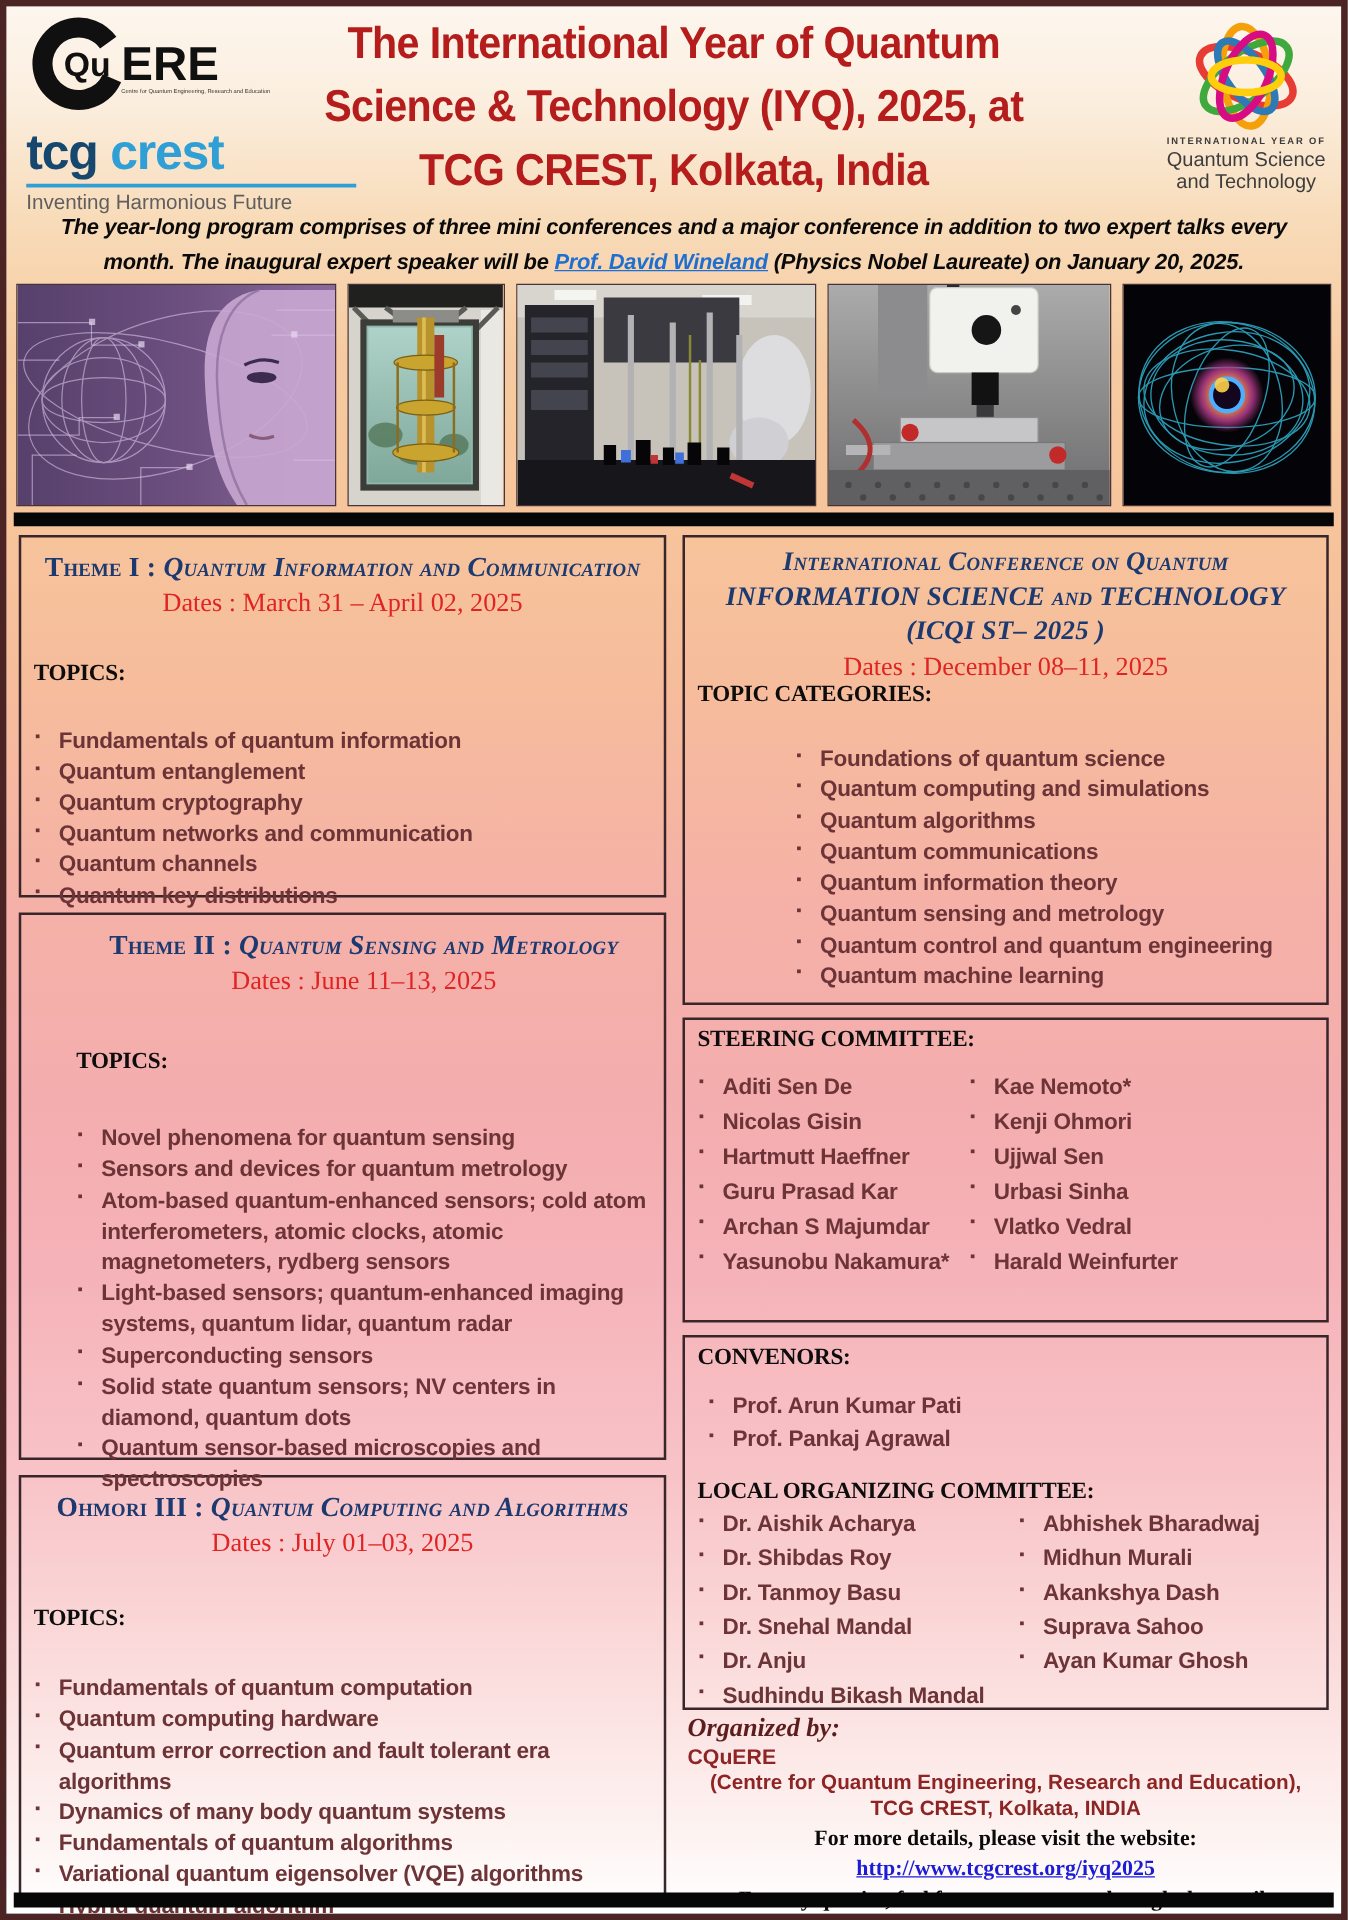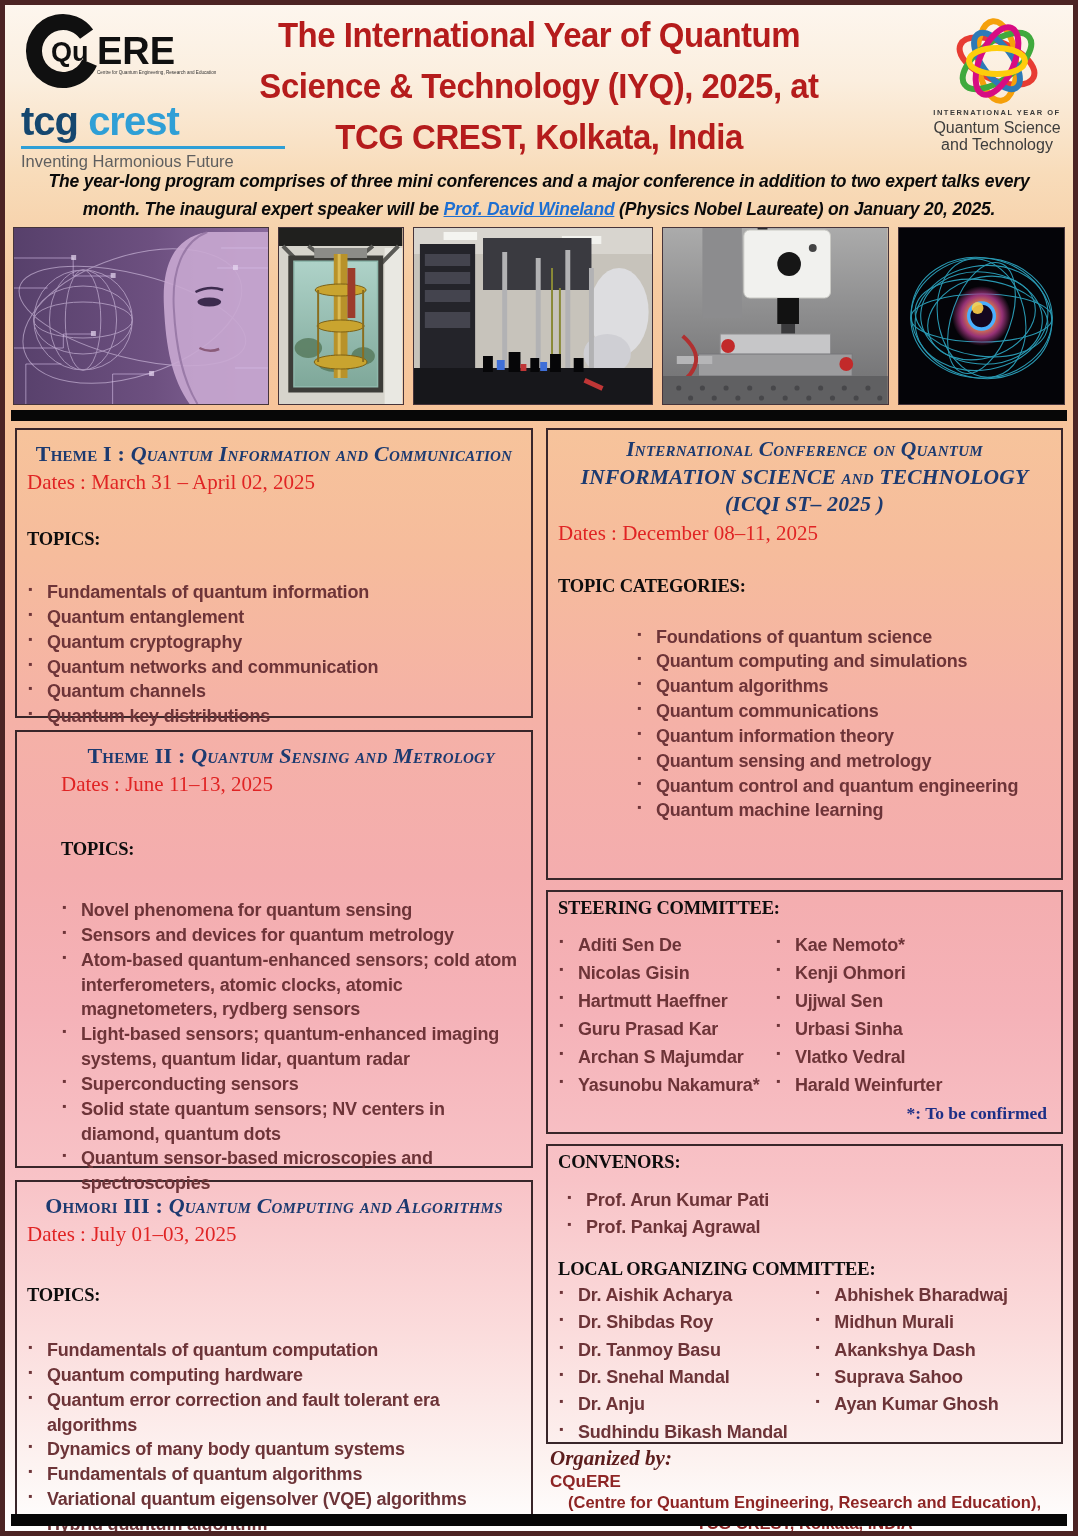--- a/index.html
+++ b/index.html
@@ -35,36 +35,36 @@
   .bar-bottom{ position:absolute; left:6px; right:6px; bottom:5px; height:12px; background:#070707; }
   
   .content{ display:flex; gap:13px; padding:0 10px; }
   .col-left{ width:518px; flex:none; }
   .col-right{ flex:1; }
   .box{ border:2px solid #39262a; padding:6px 10px 4px 10px; }
   .box h2{ text-align:center; color:#1c3a70; font-size:22px; line-height:1.28;
     font-variant:small-caps; letter-spacing:.2px;font-family:Liberation Serif, serif; }
   .box h2 .thname{ font-style:italic; }
   .conf-title{ font-style:italic; font-size:21.5px !important; }
-  .dates{ text-align:left; font-family:"Liberation Serif", serif; color:#e02424;
+  .dates{ text-align:center; font-family:"Liberation Serif", serif; color:#e02424;
     font-size:21px; margin-top:2px; }
   .seclabel{ font-family:"Liberation Serif", serif; font-weight:bold; color:#0d0d0d;
     font-size:18.5px; letter-spacing:-0.2px; }
   ul{ list-style:none; }
   li{ position:relative; padding-left:20px; font-weight:bold; color:#6d3438;
     font-size:18px; line-height:1.38; letter-spacing:-0.2px;}
   li::before{ content:'▪'; position:absolute; left:1px; top:1px; font-size:12px; }
   .t1-head{ margin-top:4px; }
   .t1-label{ margin-top:34px; }
   .t1-list{ margin-top:30px; }
   .t2-label{ margin-top:42px; }
   .t2-list{ margin-top:38px; }
   .t3-label{ margin-top:38px; }
   .t3-list{ margin-top:32px; }
-  .conf-label{ margin-top:30px; }
+  .conf-label{ }
   .conf-list{ margin-top:28px; padding-left:78px; }
   .twocol{ display:grid; grid-template-columns:44% 56%; margin-top:12px; row-gap:0; }
   .twocol li{ line-height:1.56; }
   .note{ text-align:right; font-family:"Liberation Serif", serif; font-weight:bold;
     color:#1c2f86; font-size:17.5px; padding-right:4px; margin-top:4px; }
   .conv-list{ margin-top:14px; padding-left:8px; }
   .conv-list li{ line-height:1.5; }
   .loc-label{ margin-top:18px; }
   .loc-grid{ display:grid; grid-template-columns:52% 48%; margin-top:2px; }
   .loc-grid li{ line-height:1.52; }
@@ -74,21 +74,21 @@
     font-size:21px; color:#5d1d1d; }
   .org-name{ font-weight:bold; color:#8e2525; font-size:17px; line-height:1.25;}
   .org-desc{ text-align:center; font-weight:bold; color:#8e2525; font-size:16.5px; line-height:1.25;
     padding:0 14px;}
   .org-serif{ text-align:center; font-family:"Liberation Serif", serif; font-weight:bold;
     color:#0a0a0a; font-size:17.5px; line-height:1.4; }
   .org-link{ display:block; text-align:center; font-family:"Liberation Serif", serif;
     font-weight:bold; color:#1c1cd6; font-size:17.5px; line-height:1.4; }
   .mb12{ margin-bottom:12px; } .mb10{ margin-bottom:10px; }
   .h290{ height:290px; } .h438{ height:438px;padding-left:44px; } .h341{ height:341px; }
-  .h376{ height:452px; } .h244{ height:244px; } .h300{ height:300px; }
+  .h376{ height:376px; } .h244{ height:244px; } .h300{ height:300px; }
 </style>
 </head>
 <body>
 
 <div class="poster">
 
   <div class="header">
 
     <div class="logo-left">
       <svg width="200" height="82" viewBox="0 0 200 82">
@@ -401,21 +401,20 @@
           </ul>
           <ul>
             <li>Kae Nemoto*</li>
             <li>Kenji Ohmori</li>
             <li>Ujjwal Sen</li>
             <li>Urbasi Sinha</li>
             <li>Vlatko Vedral</li>
             <li>Harald Weinfurter</li>
           </ul>
         </div>
-        <div class="note">*: To be confirmed</div>
       </div>
 
       <div class="box h300">
         <div class="seclabel">CONVENORS:</div>
         <ul class="conv-list">
           <li>Prof. Arun Kumar Pati</li>
           <li>Prof. Pankaj Agrawal</li>
         </ul>
         <div class="seclabel loc-label">LOCAL ORGANIZING COMMITTEE:</div>
         <div class="loc-grid">

